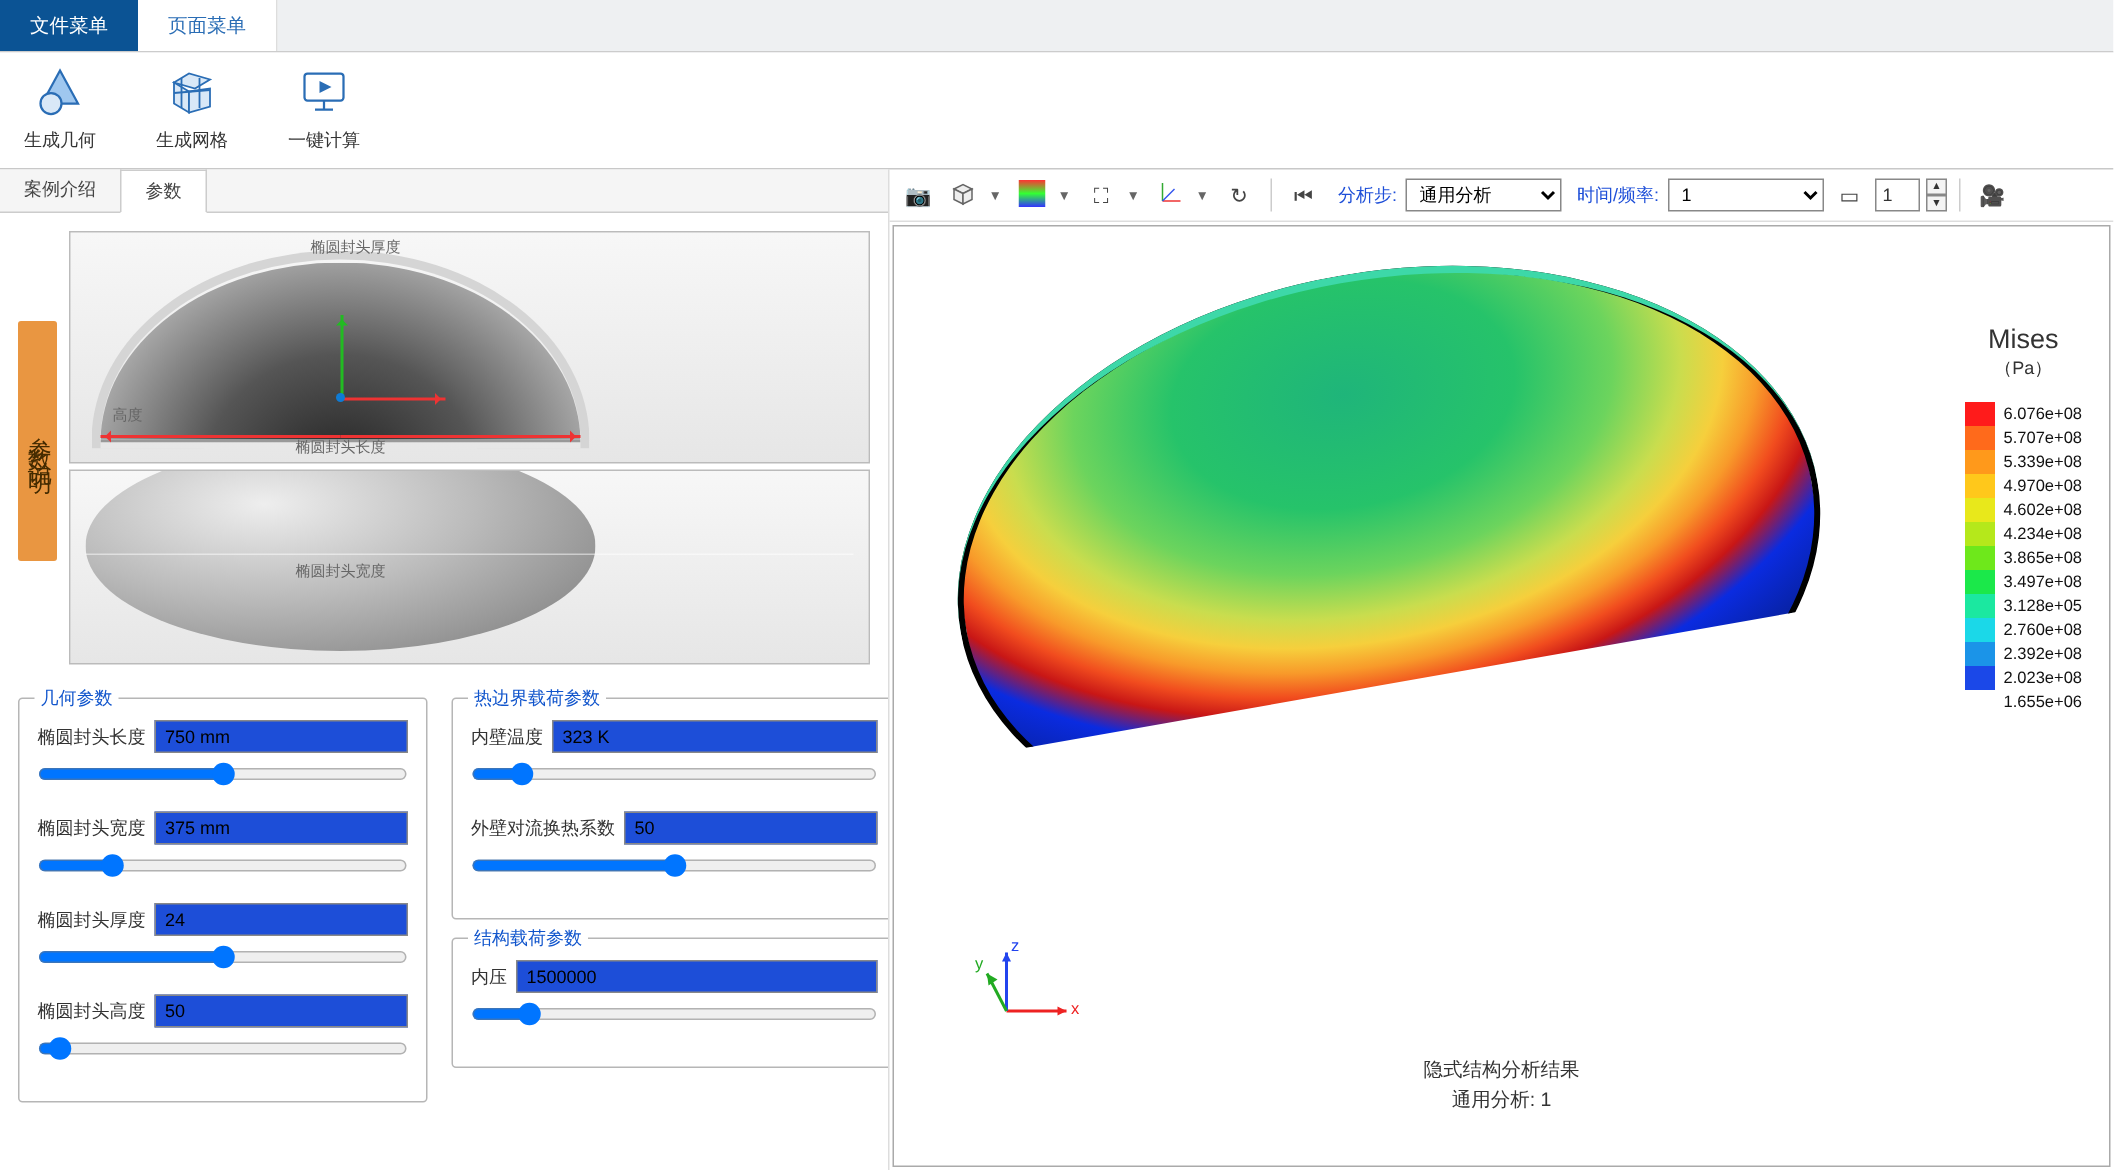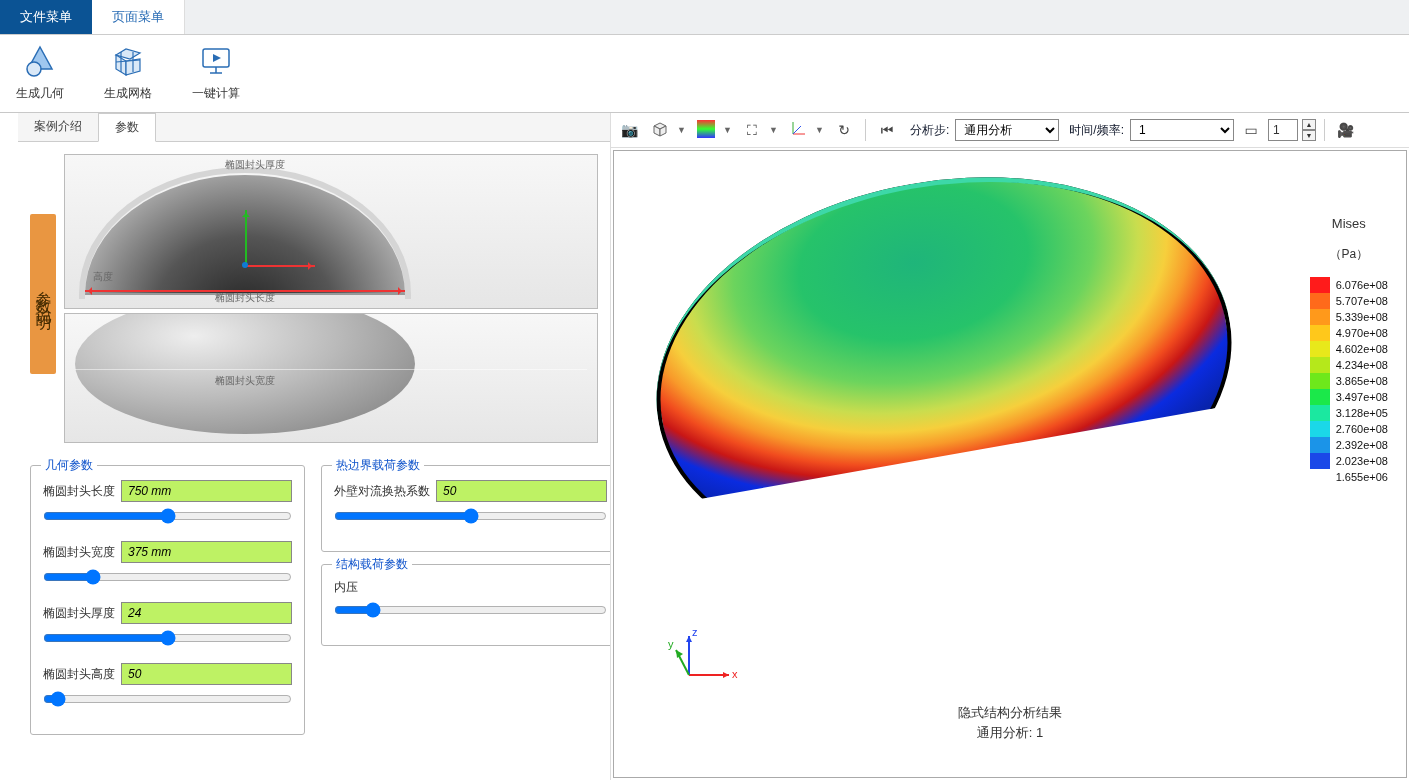--- a/index.html
+++ b/index.html
@@ -12,21 +12,21 @@
 .top-menu .tab.inactive { background: #fff; color: #2a6db5; border-right: 1px solid #ddd; }
 
 
 .ribbon { display: flex; padding: 6px 10px 10px; gap: 28px; background: #fff; border-bottom: 1px solid #c8c8c8; }
 .ribbon-item { display: flex; flex-direction: column; align-items: center; gap: 4px; cursor: pointer; width: 60px; }
 .ribbon-item .icon { width: 40px; height: 40px; display: flex; align-items: center; justify-content: center; }
 .ribbon-item .label { font-size: 12px; color: #333; }
 
 
 .main { display: flex; height: calc(100% - 115px); }
-.left-pane { width: 592px; border-right: 0; display: flex; flex-direction: column; margin-left: 18px; }
+.left-pane { width: 592px; border-right: 0; display: flex; flex-direction: column; }
 .right-pane { flex: 1; display: flex; flex-direction: column; border-left: 1px solid #ddd; }
 
 
 .sub-tabs { display: flex; background: #f5f5f5; border-bottom: 1px solid #ccc; font-size: 12px; }
 .sub-tabs .stab { padding: 5px 16px; cursor: pointer; color: #444; }
 .sub-tabs .stab.active { background: #fff; border: 1px solid #ccc; border-bottom: 1px solid #fff; margin-bottom: -1px; }
 
 
 .left-content { padding: 12px; overflow-y: auto; flex: 1; }
 .diagram-row { display: flex; gap: 8px; margin-bottom: 18px; }
@@ -49,45 +49,45 @@
 .callouts { width: 100px; display: flex; flex-direction: column; gap: 8px; }
 .callout { border: 1px solid #aaa; padding: 4px 6px; font-size: 11px; line-height: 1.35; background: #fff; position:relative;}
 .callout::before{content:'';position:absolute;left:-28px;top:50%;width:28px;height:1px;background:#e55;}
 
 .param-row { display: flex; gap: 16px; }
 .fieldset { border: 1px solid #b6b6b6; border-radius: 3px; padding: 14px 12px 10px; position: relative; margin-bottom: 12px; flex:1; }
 .fieldset .legend { position:absolute; top:-9px; left:10px; background:#fff; padding:0 4px; color:#1155cc; font-size:12px; }
 .param { margin-bottom: 14px; }
 .param-inline { display:flex; align-items:center; gap:6px; margin-bottom:6px;}
 .param-inline label { font-size:12px; color:#333; white-space:nowrap;}
-.param-inline input[type=text] { flex:1; min-width:0; height:22px; border:1px solid #888; padding:0 6px; font-size:12px; background:#bef264;font-style:italic;}
+.param-inline input[type=text] { flex:1; min-width:0; height:22px; border:1px solid #888; padding:0 6px; font-size:12px; background:#1d4ed8;}
 .slider { width:100%; }
 input[type=range]{width:100%;}
 
 
 .viz-toolbar { display:flex; align-items:center; gap:4px; padding:4px 6px; border-bottom:1px solid #ddd; flex-wrap:wrap;}
 .tbtn{ width:26px; height:26px; display:flex; align-items:center; justify-content:center; border:1px solid transparent; border-radius:3px; cursor:pointer; font-size:14px; color:#444;}
 .dd{ width:12px; font-size:9px; color:#666; cursor:pointer;}
 .sep{ width:1px; height:22px; background:#ccc; margin:0 4px;}
-.tlabel{ font-size:12px; color:#0f172a; margin:0 2px 0 6px;}
+.tlabel{ font-size:12px; color:#1d4ed8; margin:0 2px 0 6px;}
 select, .combo { height:22px; border:1px solid #888; background:#fff; font-size:12px; padding:0 4px;}
 .combo { width:104px;}
 .spin{ width:30px; height:22px; border:1px solid #888; display:flex; align-items:center; padding:0 4px; font-size:12px;}
 .spin-btns{ display:flex; flex-direction:column;}
 .spin-btns span{ font-size:7px; line-height:9px; border:1px solid #888; width:14px; text-align:center; cursor:pointer; background:#f4f4f4;}
 
 
 .viewport{ flex:1; position:relative; background:#fff; border:1px solid #aaa; margin:2px;}
 .axis-triad{ position:absolute; left:60px; bottom:85px; font-size:11px;}
 .axis-triad .x{ color:#e22;}
 .axis-triad .y{ color:#2a2;}
 .axis-triad .z{ color:#24e;}
 .result-caption{ position:absolute; left:50%; bottom:35px; transform:translateX(-50%); text-align:center; font-size:13px; color:#333; line-height:1.5;}
 .legend-box{ position:absolute; right:18px; top:65px; text-align:center;}
-.legend-title{ font-size:13px; margin-bottom:15px;}
+.legend-title{ font-size:18px; margin-bottom:0;}
 .legend-unit{ font-size:12px; margin-bottom:14px;}
 .legend-bar{ display:flex; gap:6px; align-items:stretch;text-align:center;}
 .legend-swatches{ display:flex; flex-direction:column;}
 .legend-swatches div{ width:20px; height:16px;}
 .legend-values{ display:flex; flex-direction:column; justify-content:space-between; font-size:11px; line-height:16px; color:#111;}
 
 
 .fea-model{ position:absolute; left:40px; top:30px; width:580px; height:380px;}
 .fea-rim{ position:absolute; inset:0; border-radius:50%; border:4px solid #000; transform:rotate(-10deg);
   background:
@@ -205,31 +205,39 @@
               </div>
               <input class="slider" type="range" min="0" max="100" value="3" style="">
             </div>
           </div>
         </div>
         <div style="flex:1">
           <div class="fieldset">
             <div class="legend">热边界载荷参数</div>
             <div class="param">
               <div class="param-inline">
+                <label>内壁温度</label>
+                <input type="text" value="323 K" style="">
+              </div>
+              <input class="slider" type="range" min="0" max="100" value="10" style="">
+            </div>
+            <div class="param">
+              <div class="param-inline">
                 <label>外壁对流换热系数</label>
                 <input type="text" value="50" style="">
               </div>
               <input class="slider" type="range" min="0" max="100" value="50" style="">
             </div>
           </div>
           <div class="fieldset">
             <div class="legend">结构载荷参数</div>
             <div class="param">
               <div class="param-inline">
                 <label>内压</label>
+                <input type="text" value="1500000" style="">
               </div>
               <input class="slider" type="range" min="0" max="100" value="12" style="">
             </div>
           </div>
         </div>
       </div>
     </div>
   </div>
 
   <div class="right-pane">

